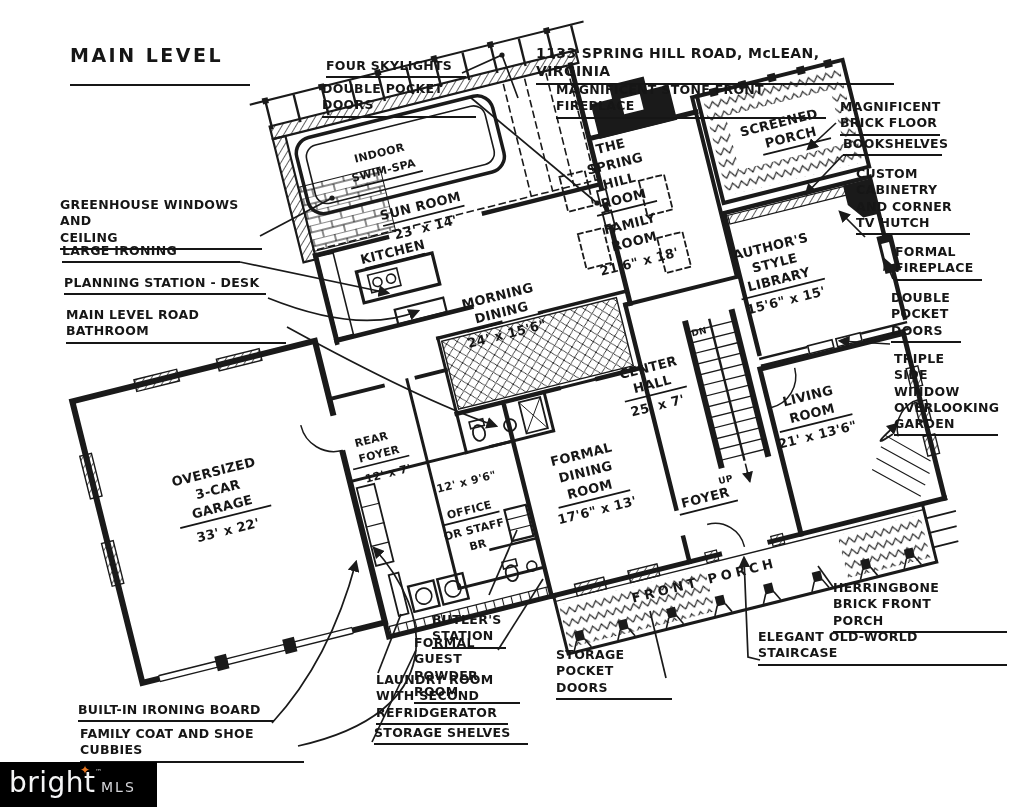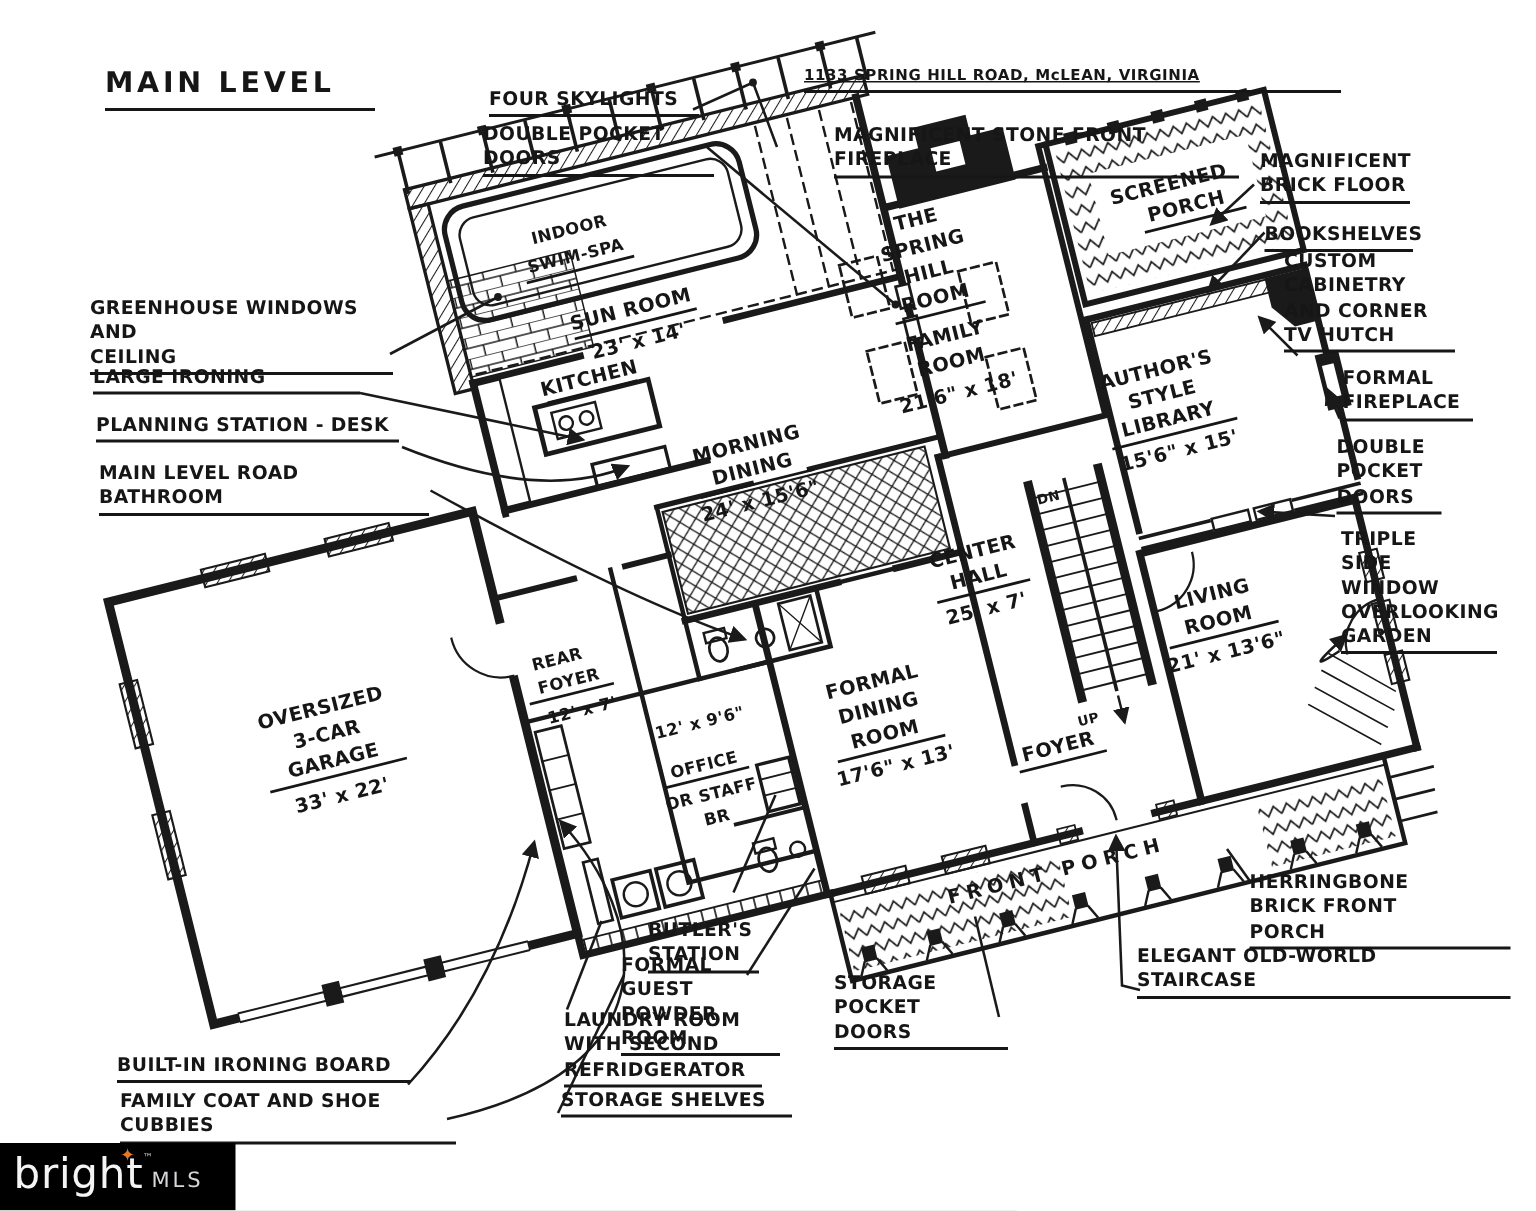--- a/index.html
+++ b/index.html
@@ -3,22 +3,22 @@
 <meta charset="utf-8">
 <style>
   html,body{margin:0;padding:0;background:#e8e8e8;}
   .sheet{position:relative;width:1024px;height:807px;background:#ffffff;overflow:hidden;
          font-family:"DejaVu Sans",sans-serif;color:#1a1a1a;}
   .plan-svg{position:absolute;left:0;top:0;}
   
   .co{position:absolute;font:bold 12.5px/1.3 "DejaVu Sans",sans-serif;letter-spacing:.3px;
       color:#161616;border-bottom:2.2px solid #161616;padding:0 2px 2px 0;
       white-space:pre-line;text-align:left;}
-  .co-title{font-size:19px;letter-spacing:2.5px;padding-bottom:4px;}
-  .co-addr{font-size:10px;letter-spacing:.4px;padding-bottom:3px;text-decoration:underline;}
+  .co-title{font-size:19px;letter-spacing:2.5px;padding-bottom:16px;}
+  .co-addr{font-size:14px;letter-spacing:.4px;padding-bottom:3px;}
   
   .rm{font:bold 13px "DejaVu Sans",sans-serif;fill:#161616;text-anchor:middle;letter-spacing:.3px;}
   .rm-s{font-size:11px;}
   .rm-xs{font-size:9px;}
   .ln{stroke:#161616;stroke-width:1.8;}
   
   .logo{position:absolute;left:0;top:762px;width:147px;height:45px;background:#000000;padding-left:10px;}
   .logo-brand{position:absolute;left:9px;top:4px;font:normal 28px "DejaVu Sans",sans-serif;color:#f4f4f5;letter-spacing:.5px;}
   .logo-flame{position:absolute;left:80px;top:1px;font-size:12px;color:#e87722;}
   .logo-tm{position:absolute;left:95px;top:6px;font-size:7px;color:#c9c9cd;}
@@ -397,21 +397,21 @@
 </svg>
 
 <div class="co co-title" style="left:70px;top:43px;width:178px">MAIN LEVEL</div>
 <div class="co co-addr" style="left:536px;top:44px;width:356px">1133 SPRING HILL ROAD,  McLEAN,  VIRGINIA</div>
 
 <div class="co" style="left:326px;top:58px;width:138px">FOUR SKYLIGHTS</div>
 <div class="co" style="left:322px;top:81px;width:152px">DOUBLE POCKET DOORS</div>
 <div class="co" style="left:556px;top:82px;width:268px">MAGNIFICENT STONE FRONT FIREPLACE</div>
 <div class="co" style="left:840px;top:99px;width:98px">MAGNIFICENT
 BRICK FLOOR</div>
-<div class="co" style="left:843px;top:148px;width:97px">BOOKSHELVES</div>
+<div class="co" style="left:843px;top:136px;width:97px">BOOKSHELVES</div>
 <div class="co" style="left:856px;top:166px;width:112px">CUSTOM
 CABINETRY
 AND CORNER
 TV HUTCH</div>
 <div class="co" style="left:895px;top:244px;width:85px">FORMAL
 FIREPLACE</div>
 <div class="co" style="left:891px;top:290px;width:68px">DOUBLE
 POCKET
 DOORS</div>
 <div class="co" style="left:894px;top:351px;width:102px">TRIPLE

